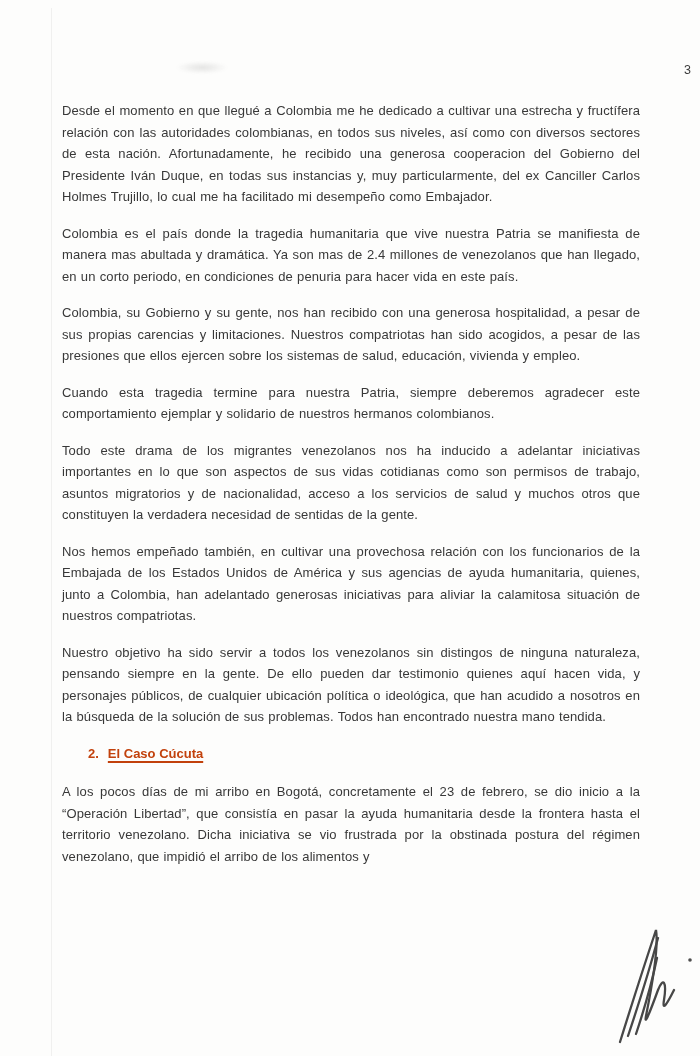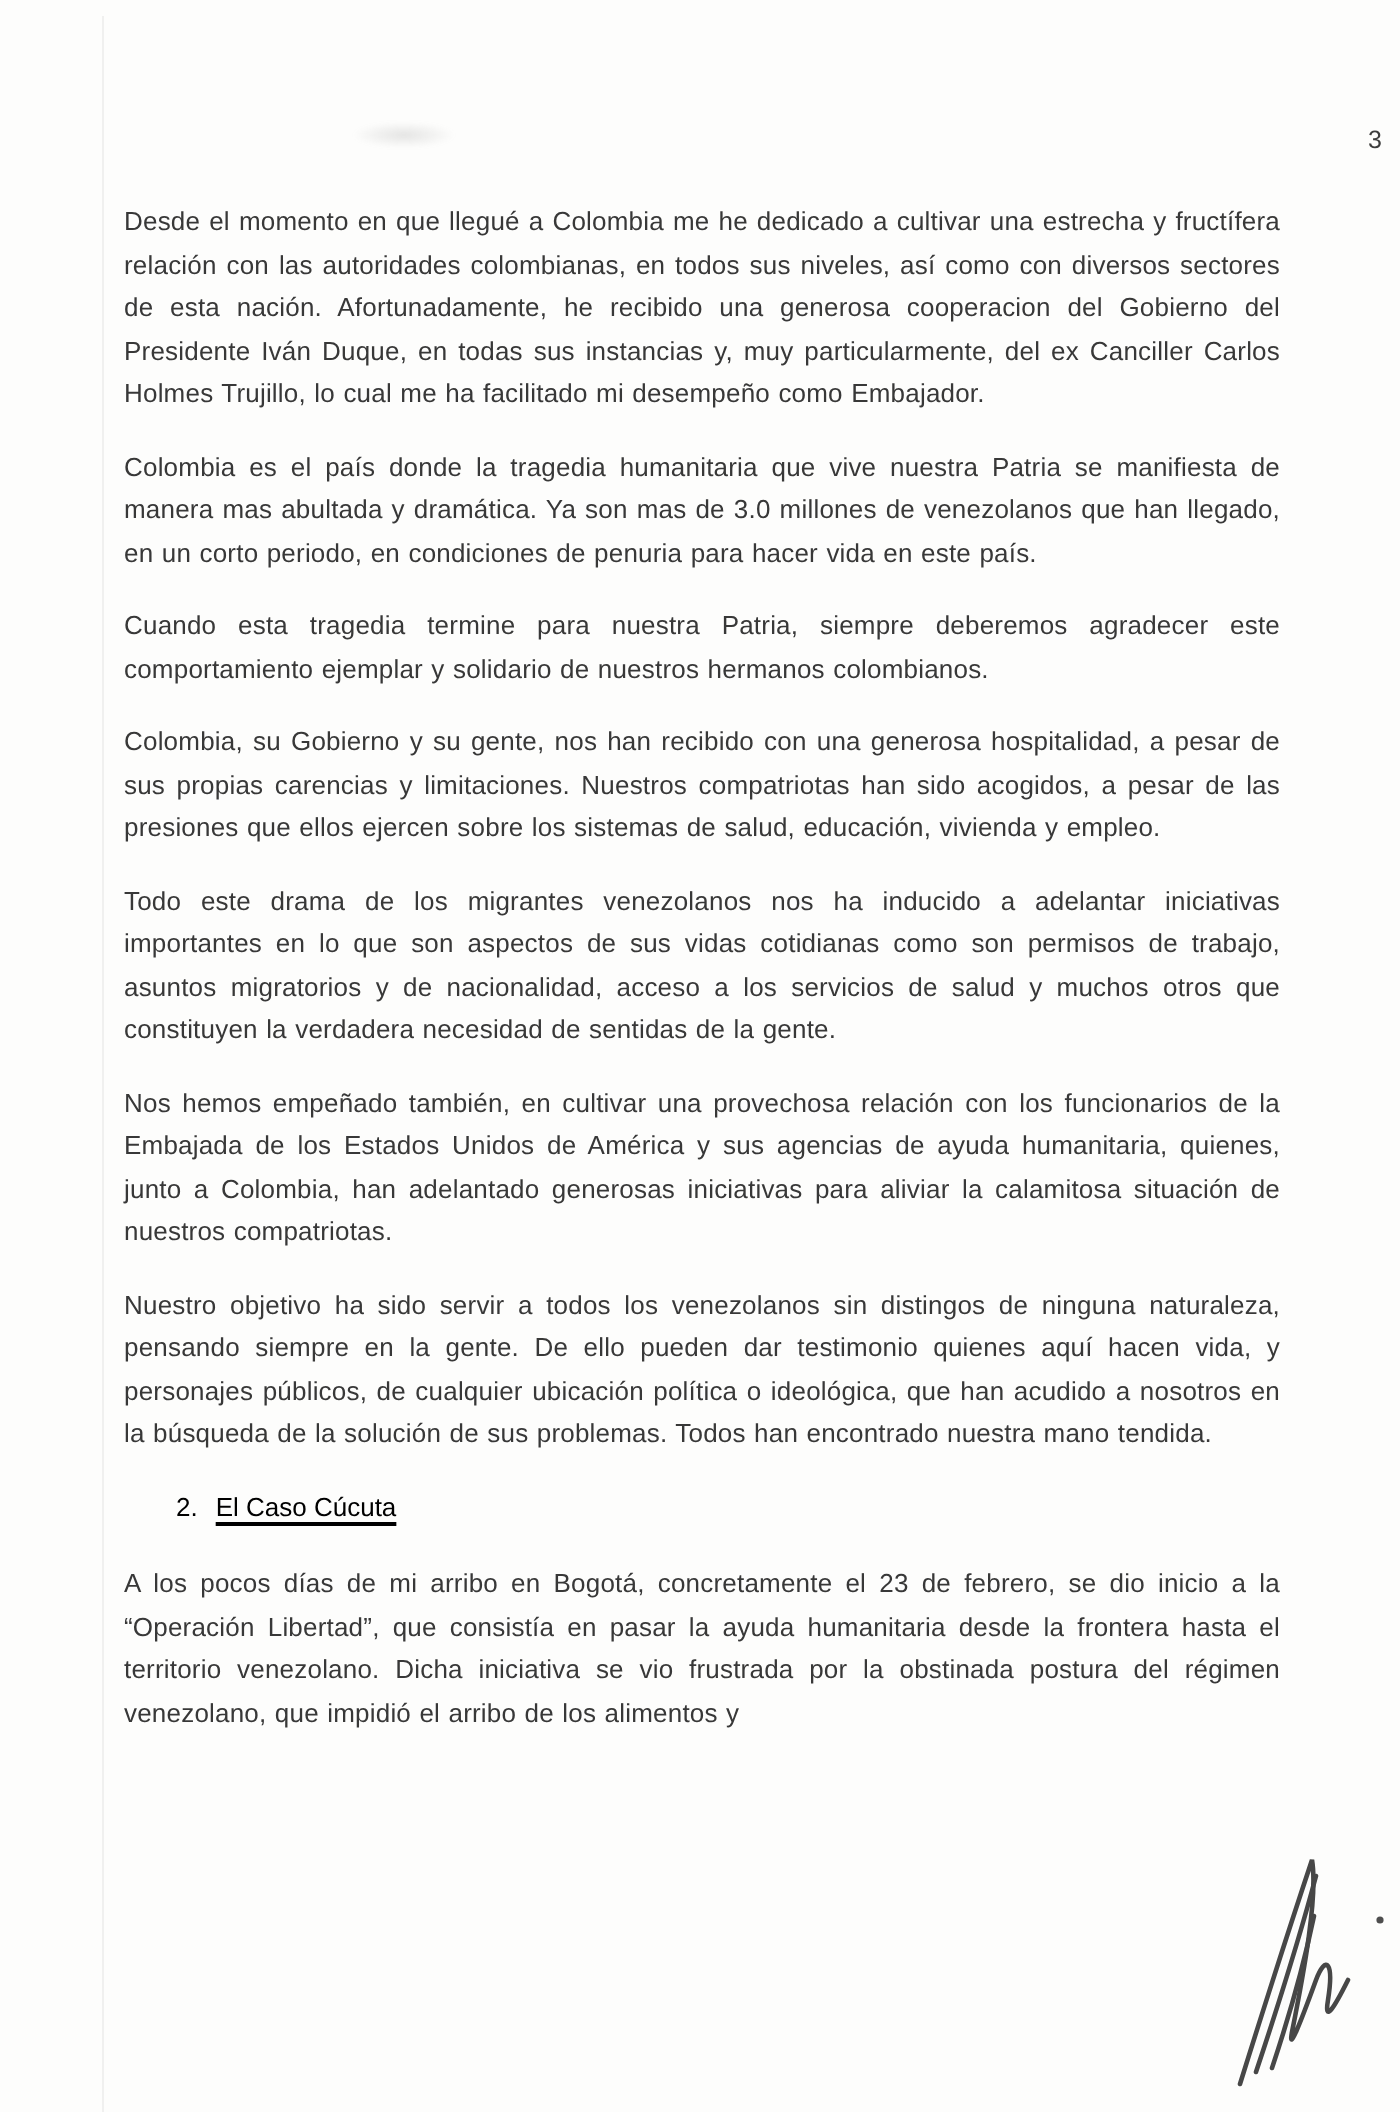--- a/index.html
+++ b/index.html
@@ -51,24 +51,24 @@
     color: #383838;
   }
   .doc-body p {
     text-align: justify;
     text-align-last: left;
     margin-bottom: 15px;
     letter-spacing: 0.1px;
     word-spacing: 0.5px;
   }
   .section-heading {
-    font-weight: normal;
+    font-weight: bold;
     padding-left: 26px;
     margin: 6px 0 17px 0;
-    color: #000000;
+    color: #c2410c;
   }
   .section-heading .sec-num {
     margin-right: 9px;
   }
   .section-heading .sec-title {
     text-decoration: underline;
     text-decoration-thickness: 1.5px;
     text-underline-offset: 3px;
   }
   .signature {
@@ -85,23 +85,23 @@
 
 <div class="page">
 
   <div class="scan-edge"></div>
   <div class="smudge"></div>
 
   <div class="page-number">3</div>
 
   <div class="doc-body">
     <p>Desde el momento en que llegué a Colombia me he dedicado a cultivar una estrecha y fructífera relación con las autoridades colombianas, en todos sus niveles, así como con diversos sectores de esta nación. Afortunadamente, he recibido una generosa cooperacion del Gobierno del Presidente Iván Duque, en todas sus instancias y, muy particularmente, del ex Canciller Carlos Holmes Trujillo, lo cual me ha facilitado mi desempeño como Embajador.</p>
-    <p>Colombia es el país donde la tragedia humanitaria que vive nuestra Patria se manifiesta de manera mas abultada y dramática. Ya son mas de 3.0 millones de venezolanos que han llegado, en un corto periodo, en condiciones de penuria para hacer vida en este país.</p>
+    <p>Colombia es el país donde la tragedia humanitaria que vive nuestra Patria se manifiesta de manera mas abultada y dramática. Ya son mas de 2.4 millones de venezolanos que han llegado, en un corto periodo, en condiciones de penuria para hacer vida en este país.</p>
+    <p>Colombia, su Gobierno y su gente, nos han recibido con una generosa hospitalidad, a pesar de sus propias carencias y limitaciones. Nuestros compatriotas han sido acogidos, a pesar de las presiones que ellos ejercen sobre los sistemas de salud, educación, vivienda y empleo.</p>
     <p>Cuando esta tragedia termine para nuestra Patria, siempre deberemos agradecer este comportamiento ejemplar y solidario de nuestros hermanos colombianos.</p>
-    <p>Colombia, su Gobierno y su gente, nos han recibido con una generosa hospitalidad, a pesar de sus propias carencias y limitaciones. Nuestros compatriotas han sido acogidos, a pesar de las presiones que ellos ejercen sobre los sistemas de salud, educación, vivienda y empleo.</p>
     <p>Todo este drama de los migrantes venezolanos nos ha inducido a adelantar iniciativas importantes en lo que son aspectos de sus vidas cotidianas como son permisos de trabajo, asuntos migratorios y de nacionalidad, acceso a los servicios de salud y muchos otros que constituyen la verdadera necesidad de sentidas de la gente.</p>
     <p>Nos hemos empeñado también, en cultivar una provechosa relación con los funcionarios de la Embajada de los Estados Unidos de América y sus agencias de ayuda humanitaria, quienes, junto a Colombia, han adelantado generosas iniciativas para aliviar la calamitosa situación de nuestros compatriotas.</p>
     <p>Nuestro objetivo ha sido servir a todos los venezolanos sin distingos de ninguna naturaleza, pensando siempre en la gente. De ello pueden dar testimonio quienes aquí hacen vida, y personajes públicos, de cualquier ubicación política o ideológica, que han acudido a nosotros en la búsqueda de la solución de sus problemas. Todos han encontrado nuestra mano tendida.</p>
 
     <div class="section-heading">
       <span class="sec-num">2.</span><span class="sec-title">El Caso Cúcuta</span>
     </div>
 
     <p>A los pocos días de mi arribo en Bogotá, concretamente el 23 de febrero, se dio inicio a la “Operación Libertad”, que consistía en pasar la ayuda humanitaria desde la frontera hasta el territorio venezolano.  Dicha iniciativa se vio frustrada por la obstinada postura del régimen venezolano, que impidió el arribo de los alimentos y</p>
   </div>

